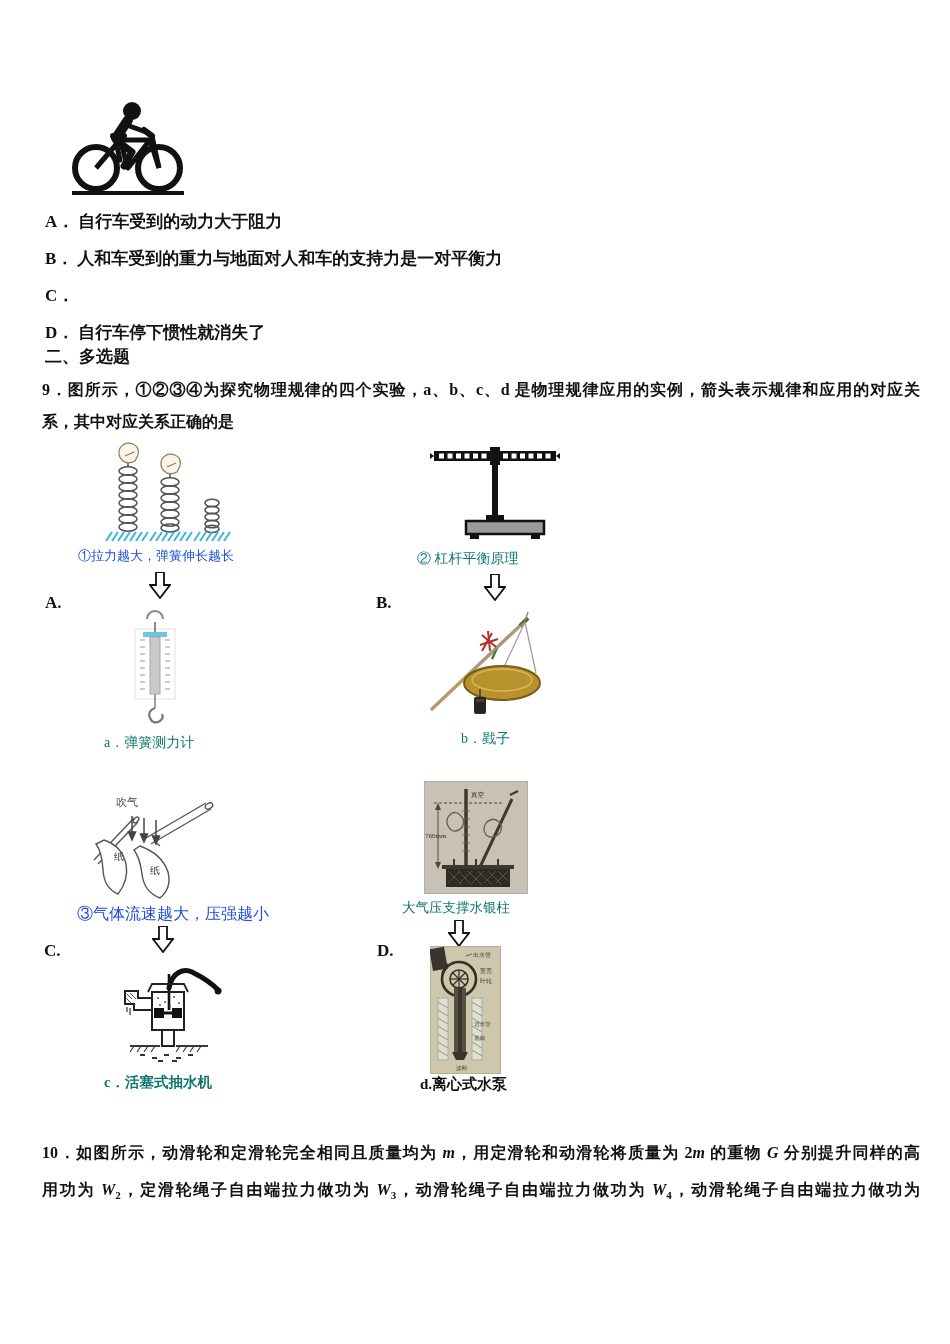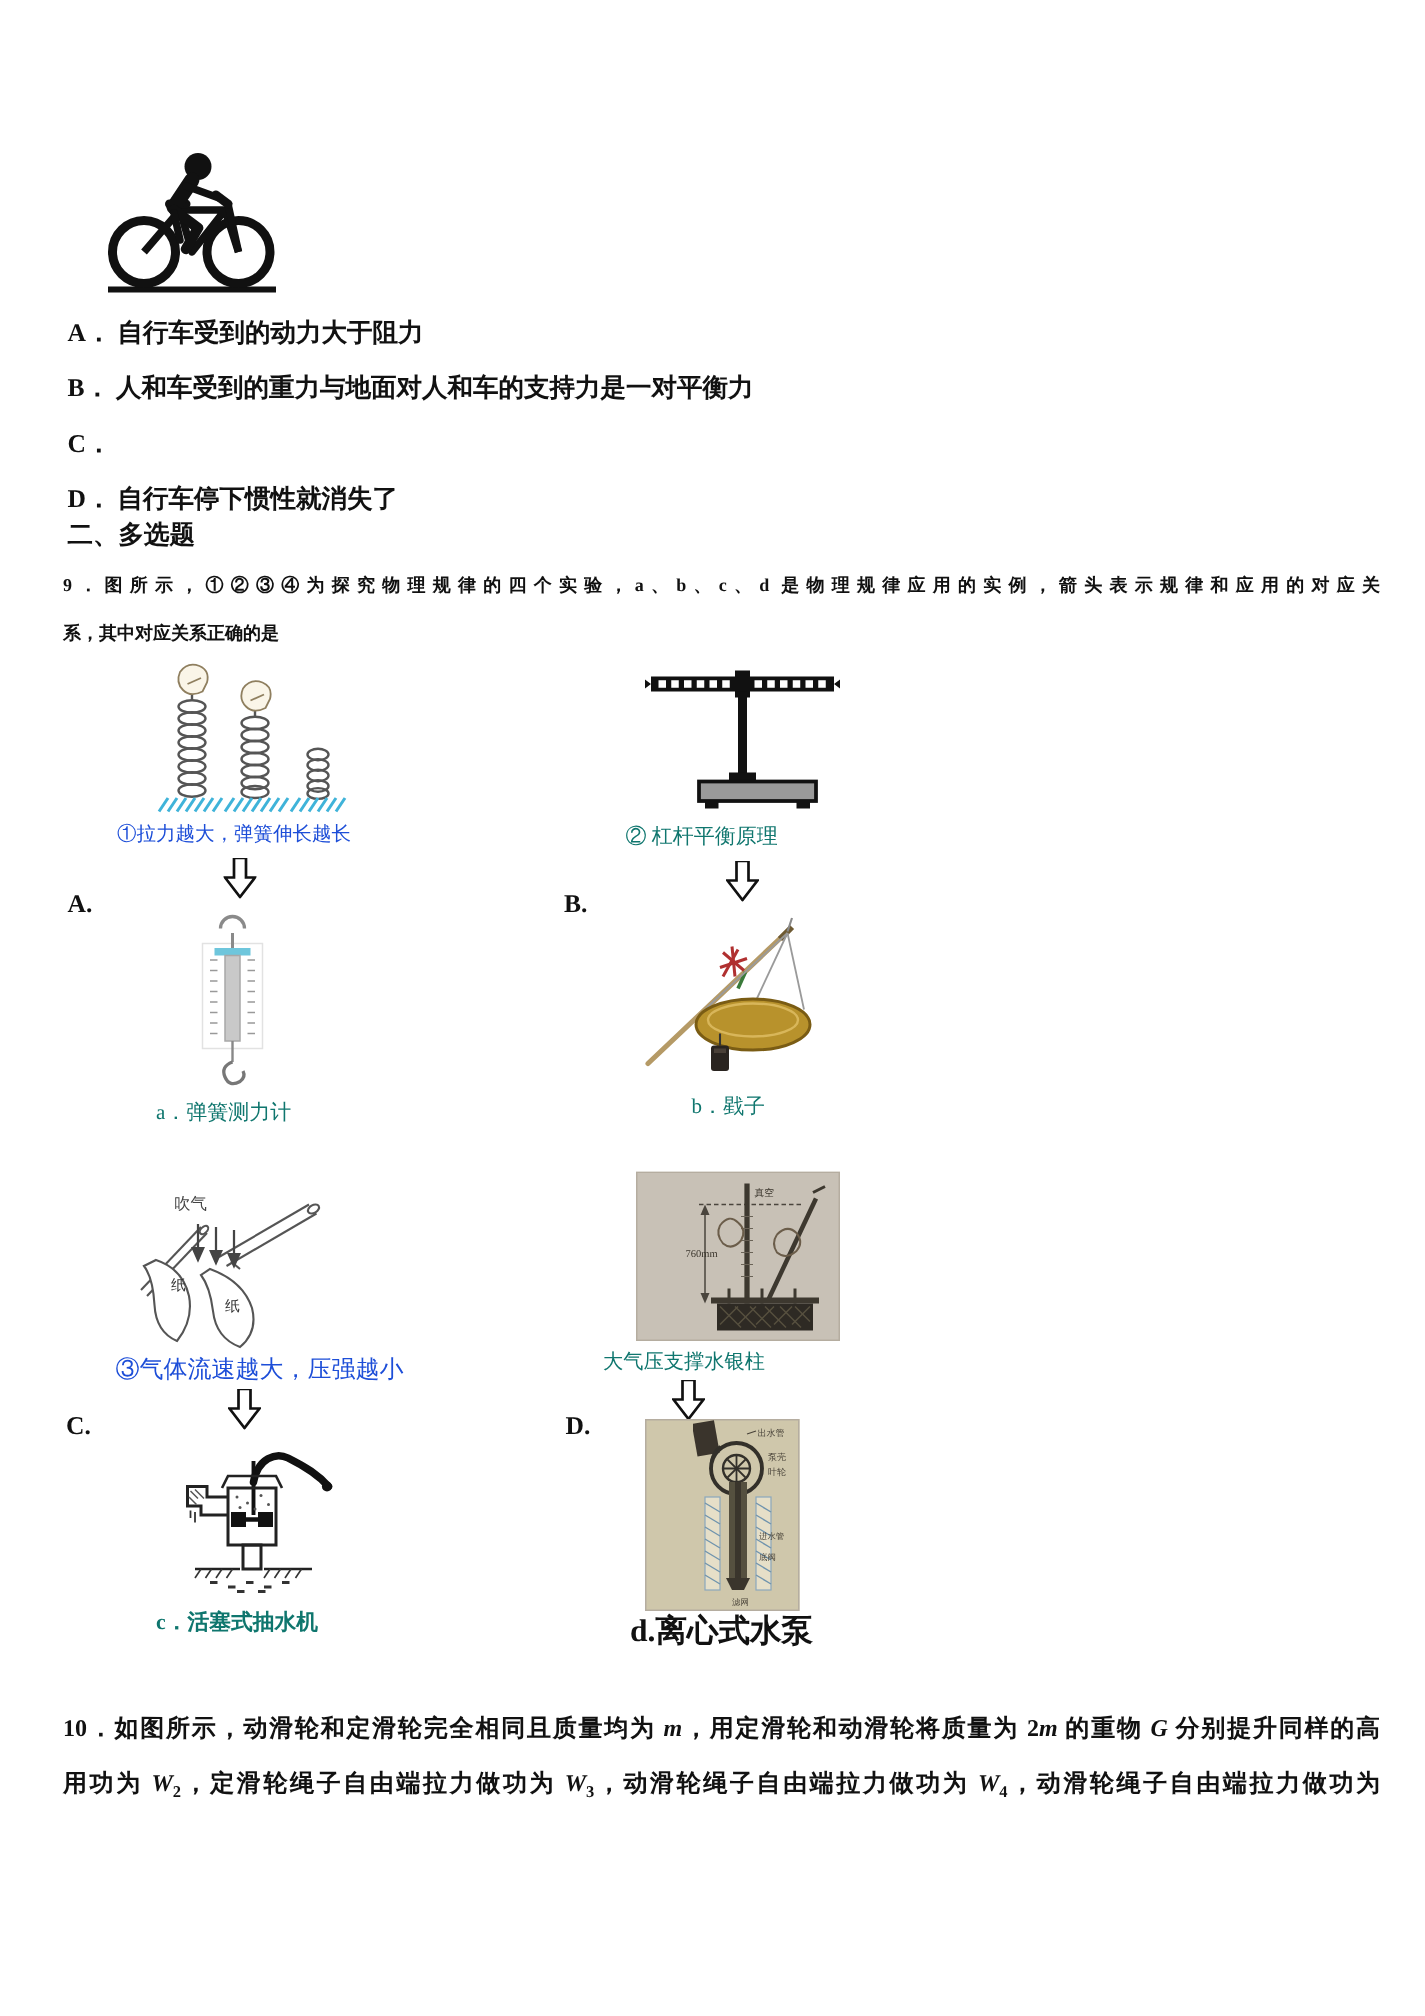--- a/index.html
+++ b/index.html
@@ -4,31 +4,31 @@
 <style>
   html,body{margin:0;padding:0;background:#ffffff;}
   .page{
     position:relative;width:950px;height:1344px;background:#ffffff;
     font-family:"Liberation Serif","DejaVu Serif",serif;color:#111;overflow:hidden;
   }
   .abs{position:absolute;}
   .opt-line{display:flex;height:37px;align-items:center;font-size:17px;font-weight:bold;}
   .opt-label{margin-right:4px;white-space:nowrap;}
   .section-title{font-size:17px;font-weight:bold;}
-  .para{font-size:12px;font-weight:bold;line-height:32px;}
+  .para{font-size:16px;font-weight:bold;line-height:32px;}
   .jline{text-align:justify;text-align-last:justify;}
   .q10 .rich{line-height:37px;font-size:16px;font-weight:bold;text-align:justify;text-align-last:justify;}
   .var{font-style:italic;font-family:"Liberation Serif","DejaVu Serif",serif;}
   sub{font-size:11px;}
   .fig-caption{font-size:13px;color:#1d4ed8;white-space:nowrap;line-height:1.1;}
   .fig-caption.md{font-size:14px;color:#0f766e;}
   .fig-caption.semib{font-weight:600;}
-  .fig-caption.bold{font-weight:bold;font-size:21px;color:#111;}
+  .fig-caption.bold{font-weight:bold;font-size:15px;color:#111;}
   .opt-letter{font-size:17px;font-weight:bold;}
-  .photo{box-shadow:0 0 0 1px #b5ada0 inset;padding-left:32px;}
+  .photo{box-shadow:0 0 0 1px #b5ada0 inset;}
   svg{display:block;}
 </style>
 </head>
 <body>
 
 <div class="page">
 
   <svg class="abs" style="left:66px;top:98px" width="122" height="100" viewBox="0 0 122 100">
     <line x1="6" y1="95" x2="118" y2="95" stroke="#111" stroke-width="4"></line>
     <circle cx="30" cy="70" r="21" fill="none" stroke="#111" stroke-width="6"></circle>

